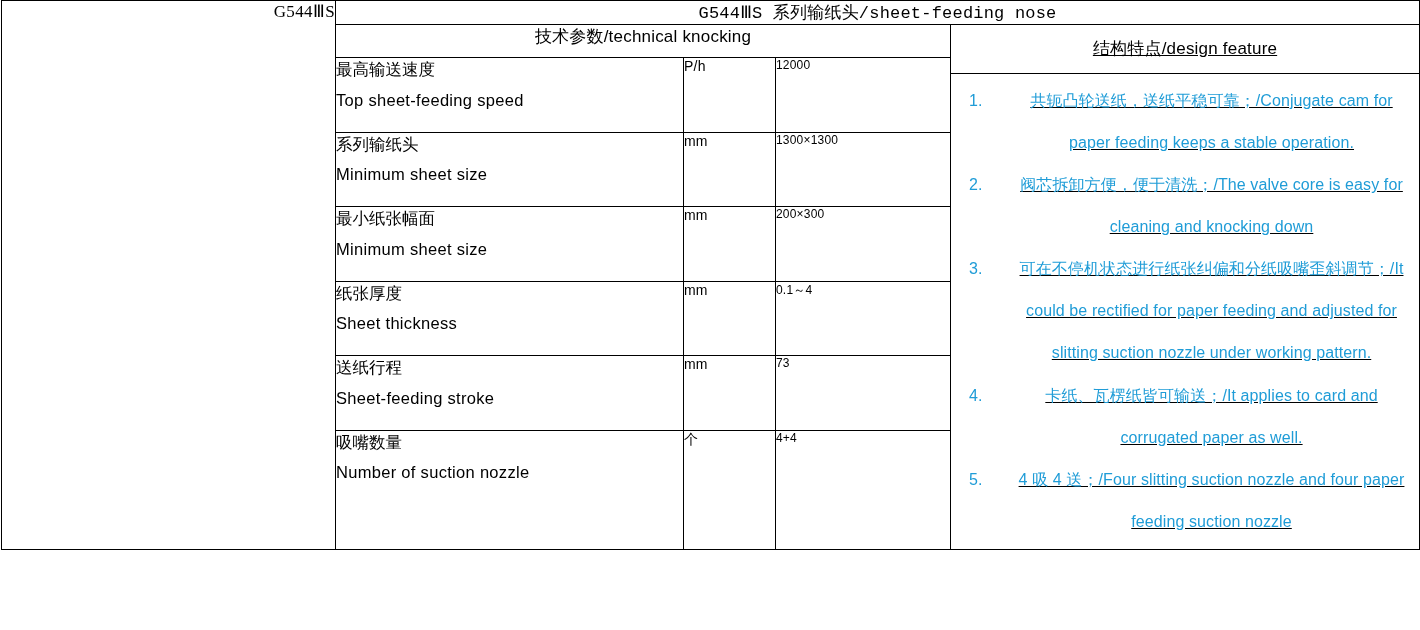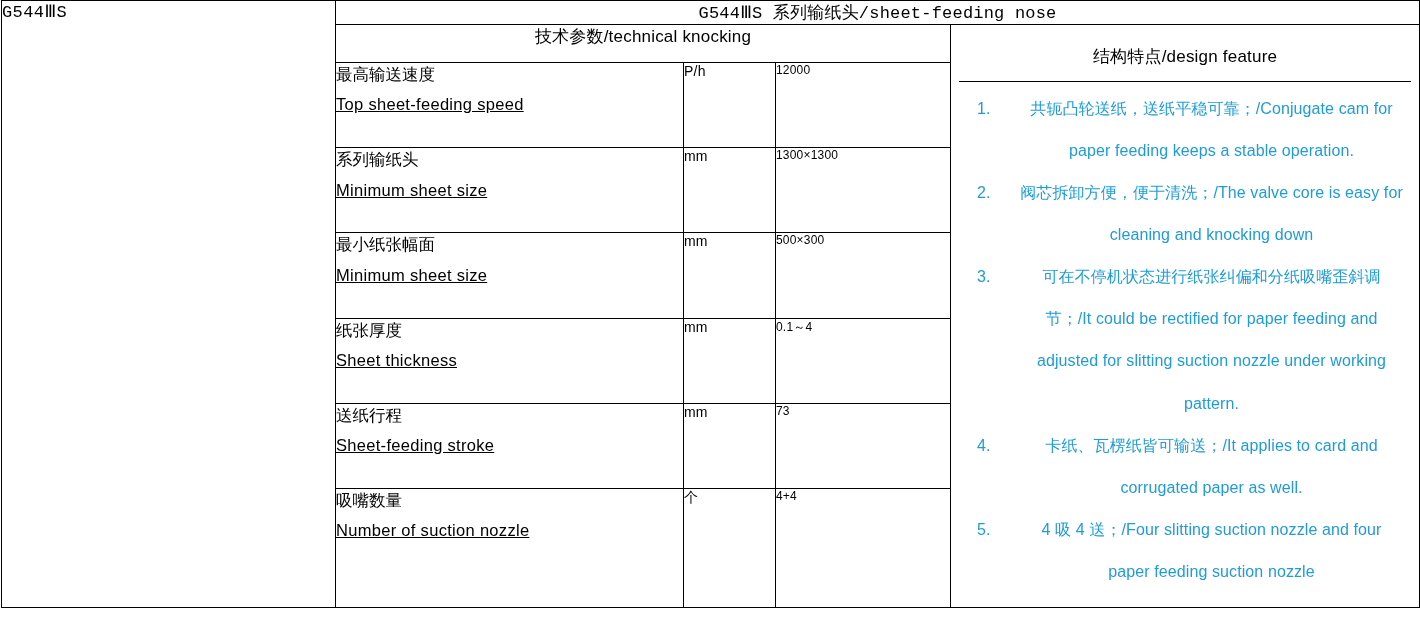--- a/index.html
+++ b/index.html
@@ -35,25 +35,25 @@
   .col-model   { width: 334px; }
   .col-param   { width: 348px; }
   .col-unit    { width: 92px; }
   .col-value   { width: 175px; }
   .col-feature { width: 469px; }
 
   .cell-pad {
     padding: 7px 12px 9px 12px;
   }
   .model-cell {
-    text-align: left;
+    text-align: right;
     vertical-align: middle;
     font-size: 17px;
     letter-spacing: 0.4px;
-    font-family: Liberation Mono, monospace;
+    font-family: Liberation Serif, serif;
   }
   .header-main {
     text-align: center;
     font-size: 17px;
     padding: 11px 6px 12px 6px;
     font-family: Liberation Mono, monospace;
     letter-spacing: 0.2px;
   }
   .header-sub {
     text-align: center;
@@ -67,21 +67,20 @@
     display: block;
     margin-bottom: 8px;
     font-family: "Liberation Sans", sans-serif;
   }
   .param-en {
     font-size: 16.5px;
     line-height: 1.35;
     display: block;
     letter-spacing: 0.3px;
     font-family: "Liberation Sans", sans-serif;
-    text-decoration: underline;
   }
   .unit-cell {
     font-size: 14px;
     padding-top: 9px;
     padding-left: 12px;
     letter-spacing: 0.2px;
   }
   .value-cell {
     font-size: 12px;
     padding-top: 8px;
@@ -140,21 +139,21 @@
           <span>G544ⅢS</span>
         </td>
         <td class="header-main" colspan="4">
           <span>G544ⅢS 系列输纸头/sheet-feeding nose</span>
         </td>
       </tr>
       <tr>
         <td class="header-sub" colspan="3">
           <span>技术参数/technical knocking</span>
         </td>
-        <td class="header-sub" rowspan="7" style="vertical-align: top; padding:8px;">
+        <td class="header-sub" rowspan="7" style="vertical-align: top; padding:0;text-decoration:underline;">
           <div class="header-sub" style="border-bottom:1px solid #000; padding:12px 6px 13px 6px;">
             <span>结构特点/design feature</span>
           </div>
           <div class="feature-cell">
             <ol class="features">
               <li><span class="num">1.</span><span>共轭凸轮送纸，送纸平稳可靠；/Conjugate cam for paper feeding keeps a stable operation.</span></li>
               <li><span class="num">2.</span><span>阀芯拆卸方便，便于清洗；/The valve core is easy for cleaning and knocking down</span></li>
               <li><span class="num">3.</span><span>可在不停机状态进行纸张纠偏和分纸吸嘴歪斜调节；/It could be rectified for paper feeding and adjusted for slitting suction nozzle under working pattern.</span></li>
               <li><span class="num">4.</span><span>卡纸、瓦楞纸皆可输送；/It applies to card and corrugated paper as well.</span></li>
               <li><span class="num">5.</span><span>4 吸 4 送；/Four slitting suction nozzle and four paper feeding suction nozzle</span></li>
@@ -191,21 +190,21 @@
 
       <tr>
         <td class="cell-pad">
           <span class="param-cn">最小纸张幅面</span>
           <span class="param-en">Minimum sheet size</span>
         </td>
         <td class="unit-cell">
           <span>mm</span>
         </td>
         <td class="value-cell">
-          <span>500×300</span>
+          <span>200×300</span>
         </td>
       </tr>
 
       <tr>
         <td class="cell-pad">
           <span class="param-cn">纸张厚度</span>
           <span class="param-en">Sheet thickness</span>
         </td>
         <td class="unit-cell">
           <span>mm</span>

